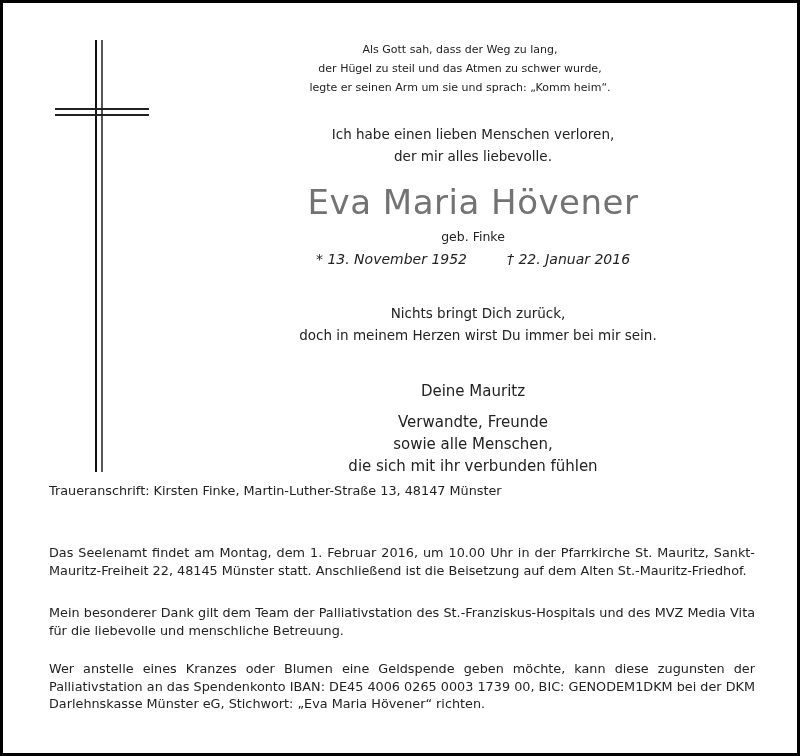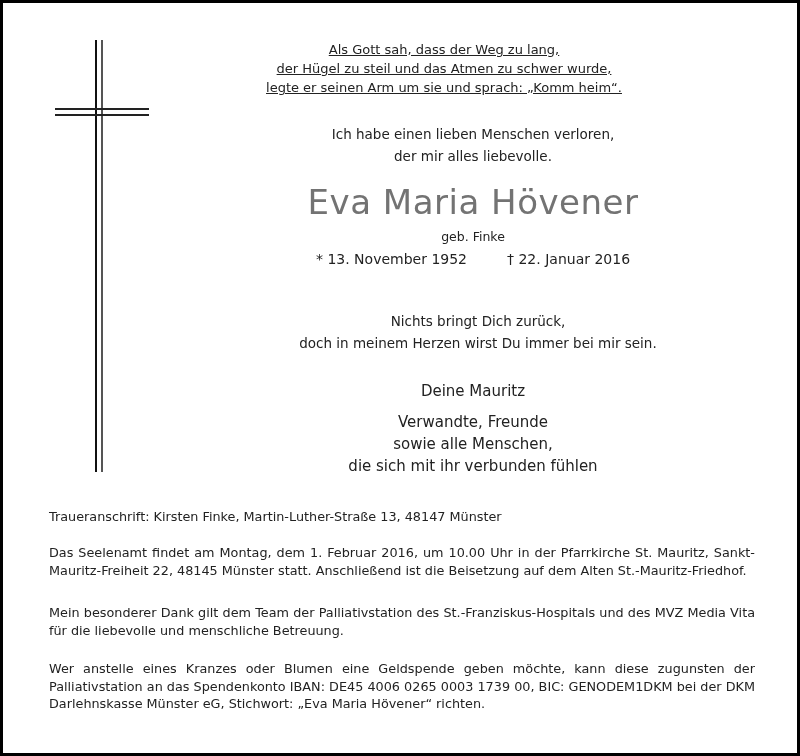--- a/index.html
+++ b/index.html
@@ -5,34 +5,34 @@
     html, body { margin: 0; padding: 0; background: #ffffff; }
     body { width: 800px; height: 756px; position: relative; overflow: hidden; }
     .frame {
       position: absolute; left: 0; top: 0; width: 794px; height: 750px;
       border: 3px solid #000; background: #fff;
     }
     .cross-v { position: absolute; top: 37px; width: 1.5px; height: 432px; background: #111; }
     .cross-h { position: absolute; left: 52px; width: 94px; height: 2px; background: #222; }
     .block { position: absolute; left: 230px; width: 480px; text-align: center; color: #222;
       font-family: "DejaVu Sans", sans-serif; }
-    .verse { top: 37px; font-size: 13px; line-height: 19px; left: 228px; width: 426px; text-decoration: underline; }
+    .verse { top: 37px; font-size: 11px; line-height: 19px; left: 244px; width: 426px; }
     .lost { top: 120px; font-size: 13.5px; line-height: 22px; }
     .name { top: 177px; font-size: 34px; line-height: 44px; color: #737373; letter-spacing: 0.5px; left: 200px; width: 540px; }
     .born { top: 226px; font-size: 12.5px; line-height: 16px; }
-    .dates { top: 245px; font-size: 14px; line-height: 22px; }
+    .dates { top: 245px; font-size: 14px; line-height: 22px; font-style: italic; }
     .dates span { display: inline-block; }
     .dates .gap { width: 40px; }
-    .comfort { top: 299px; font-size: 13.5px; line-height: 22px; left: 240px; width: 470px; margin-top: 8px; }
+    .comfort { top: 299px; font-size: 13.5px; line-height: 22px; left: 240px; width: 470px; }
     .sign1 { top: 377px; font-size: 15px; line-height: 22px; }
     .sign2 { top: 408px; font-size: 15px; line-height: 22px; }
     .footer { position: absolute; left: 46px; width: 706px; color: #222;
       font-family: "DejaVu Sans", sans-serif; font-size: 12.8px; line-height: 17.5px; text-align: justify; }
     .footer p { margin: 0; }
-    .f-address { top: 505px; }
+    .f-address { top: 479px; }
     .f-mass { top: 541px; }
     .f-thanks { top: 601px; }
     .f-donation { top: 643px; margin-top: 14px; }
   </style>
 </head>
 <body>
 
 <div class="frame">
 
   <div>

